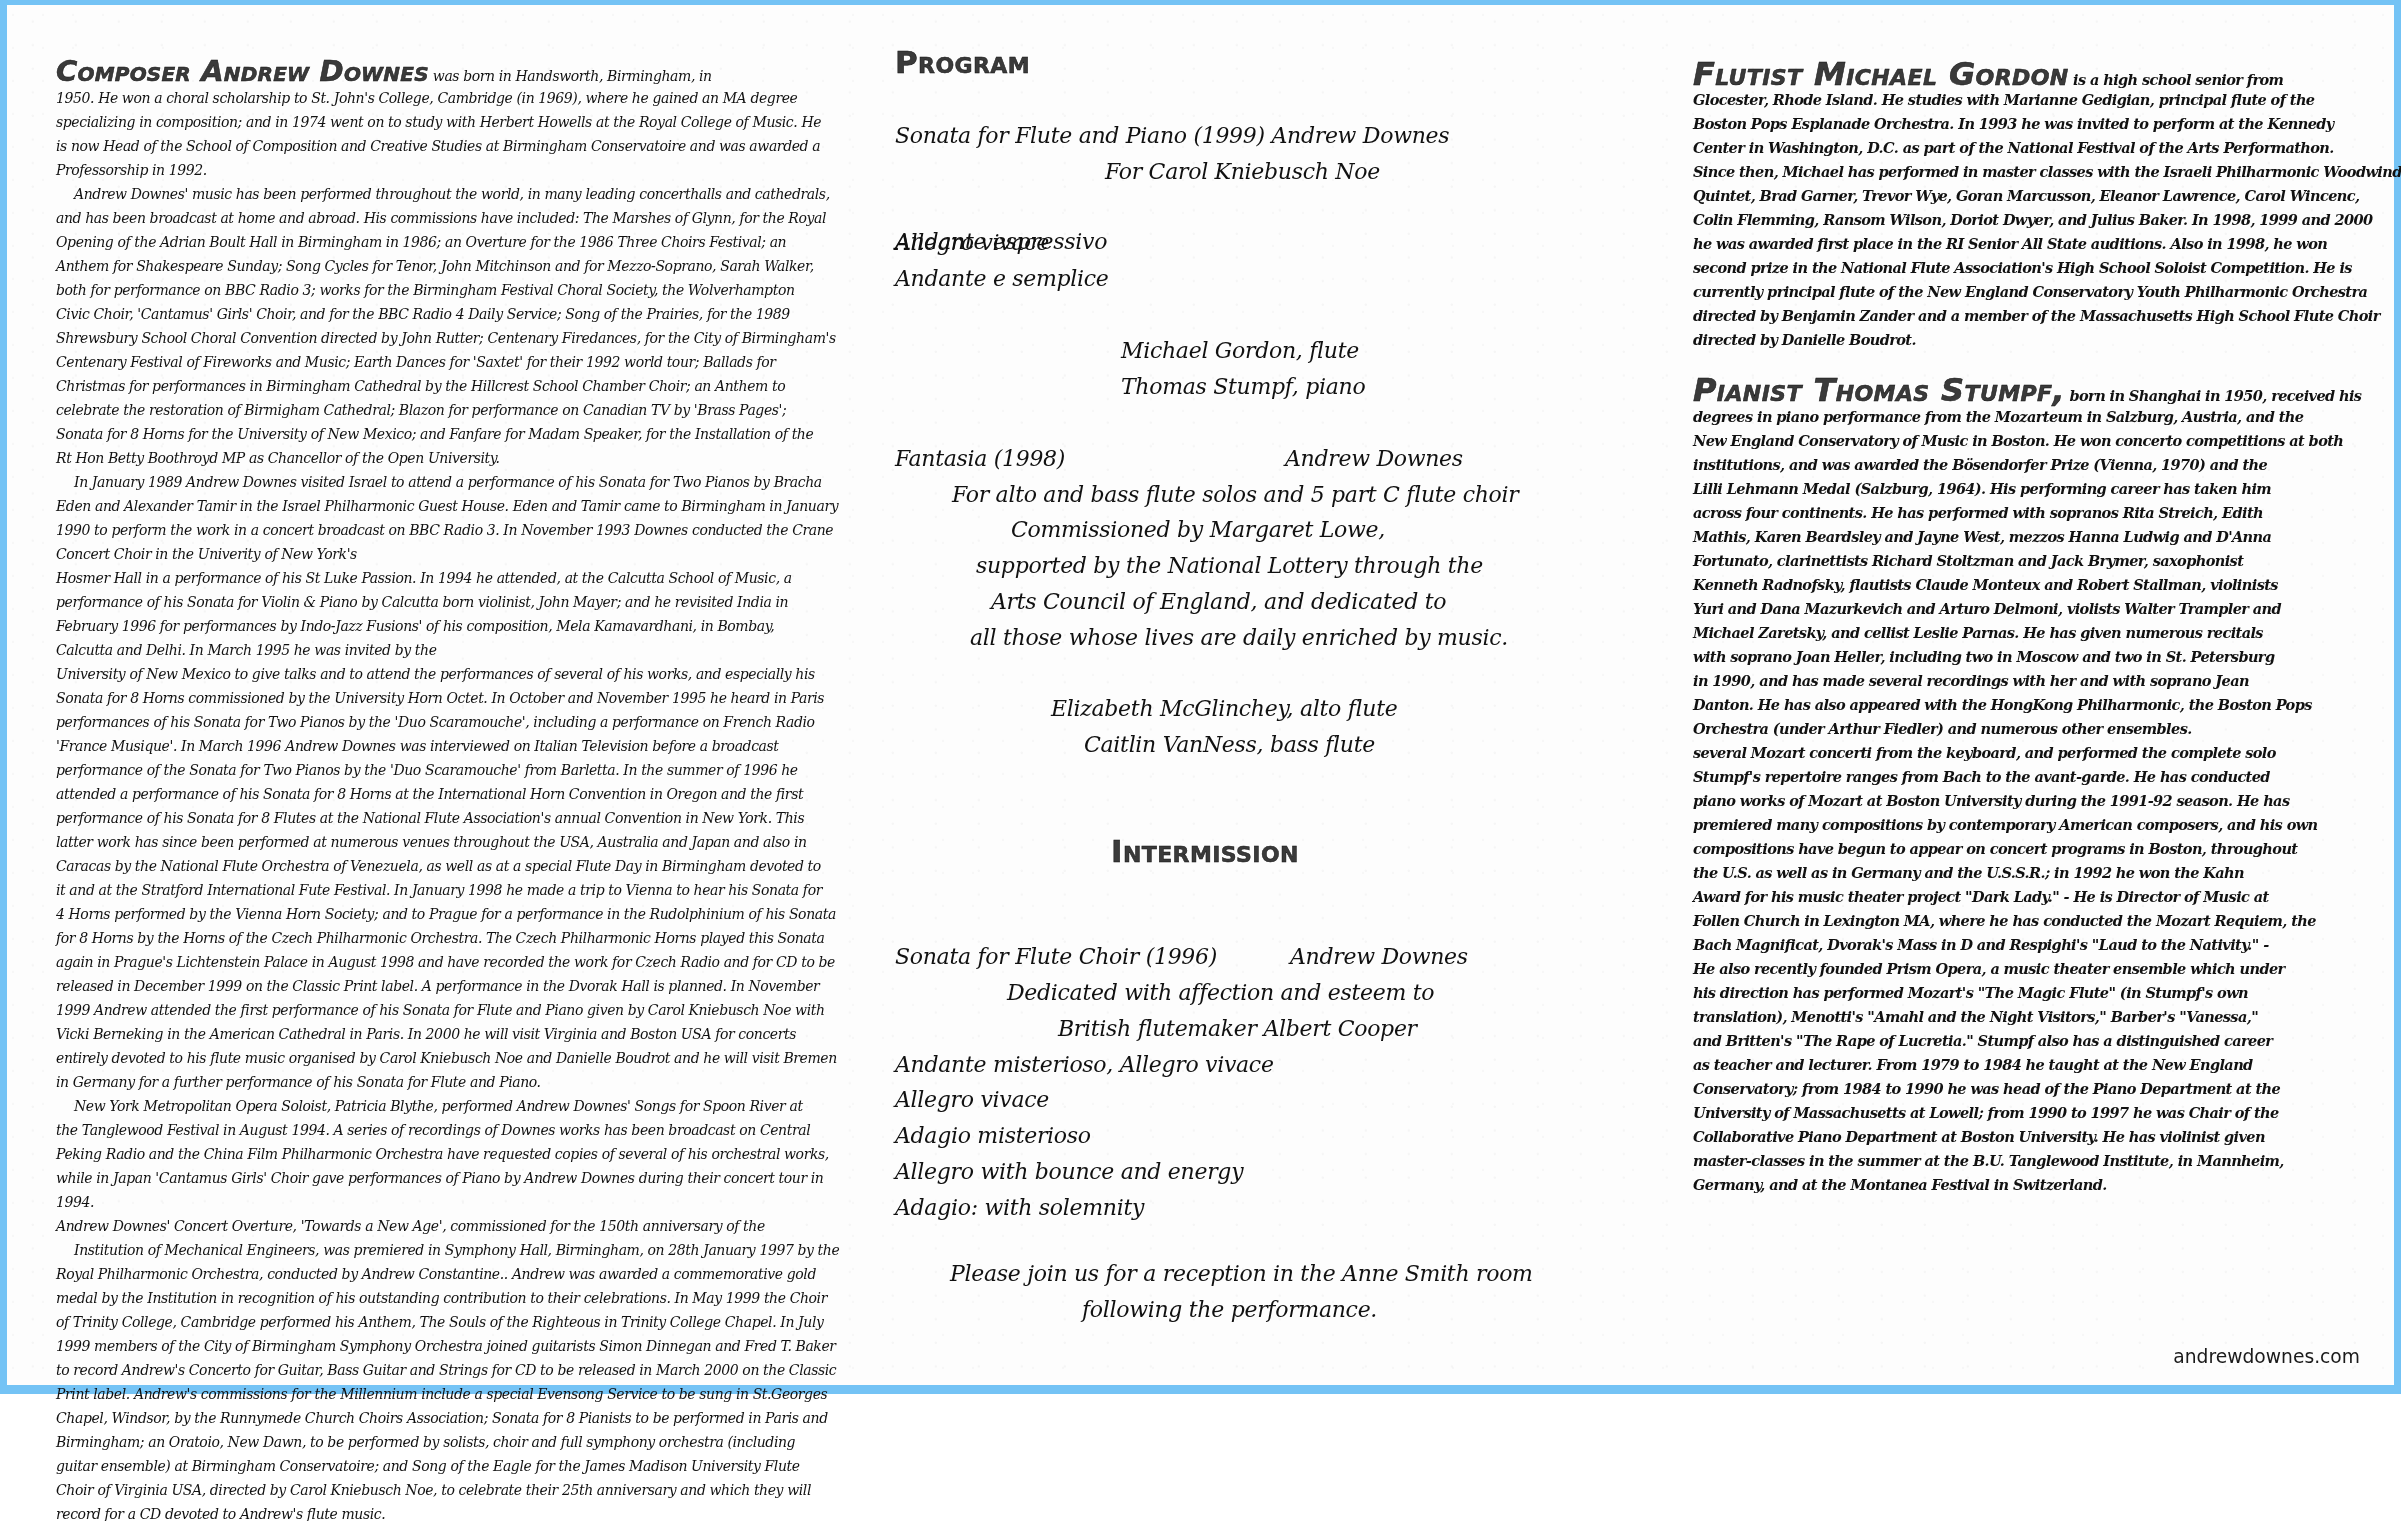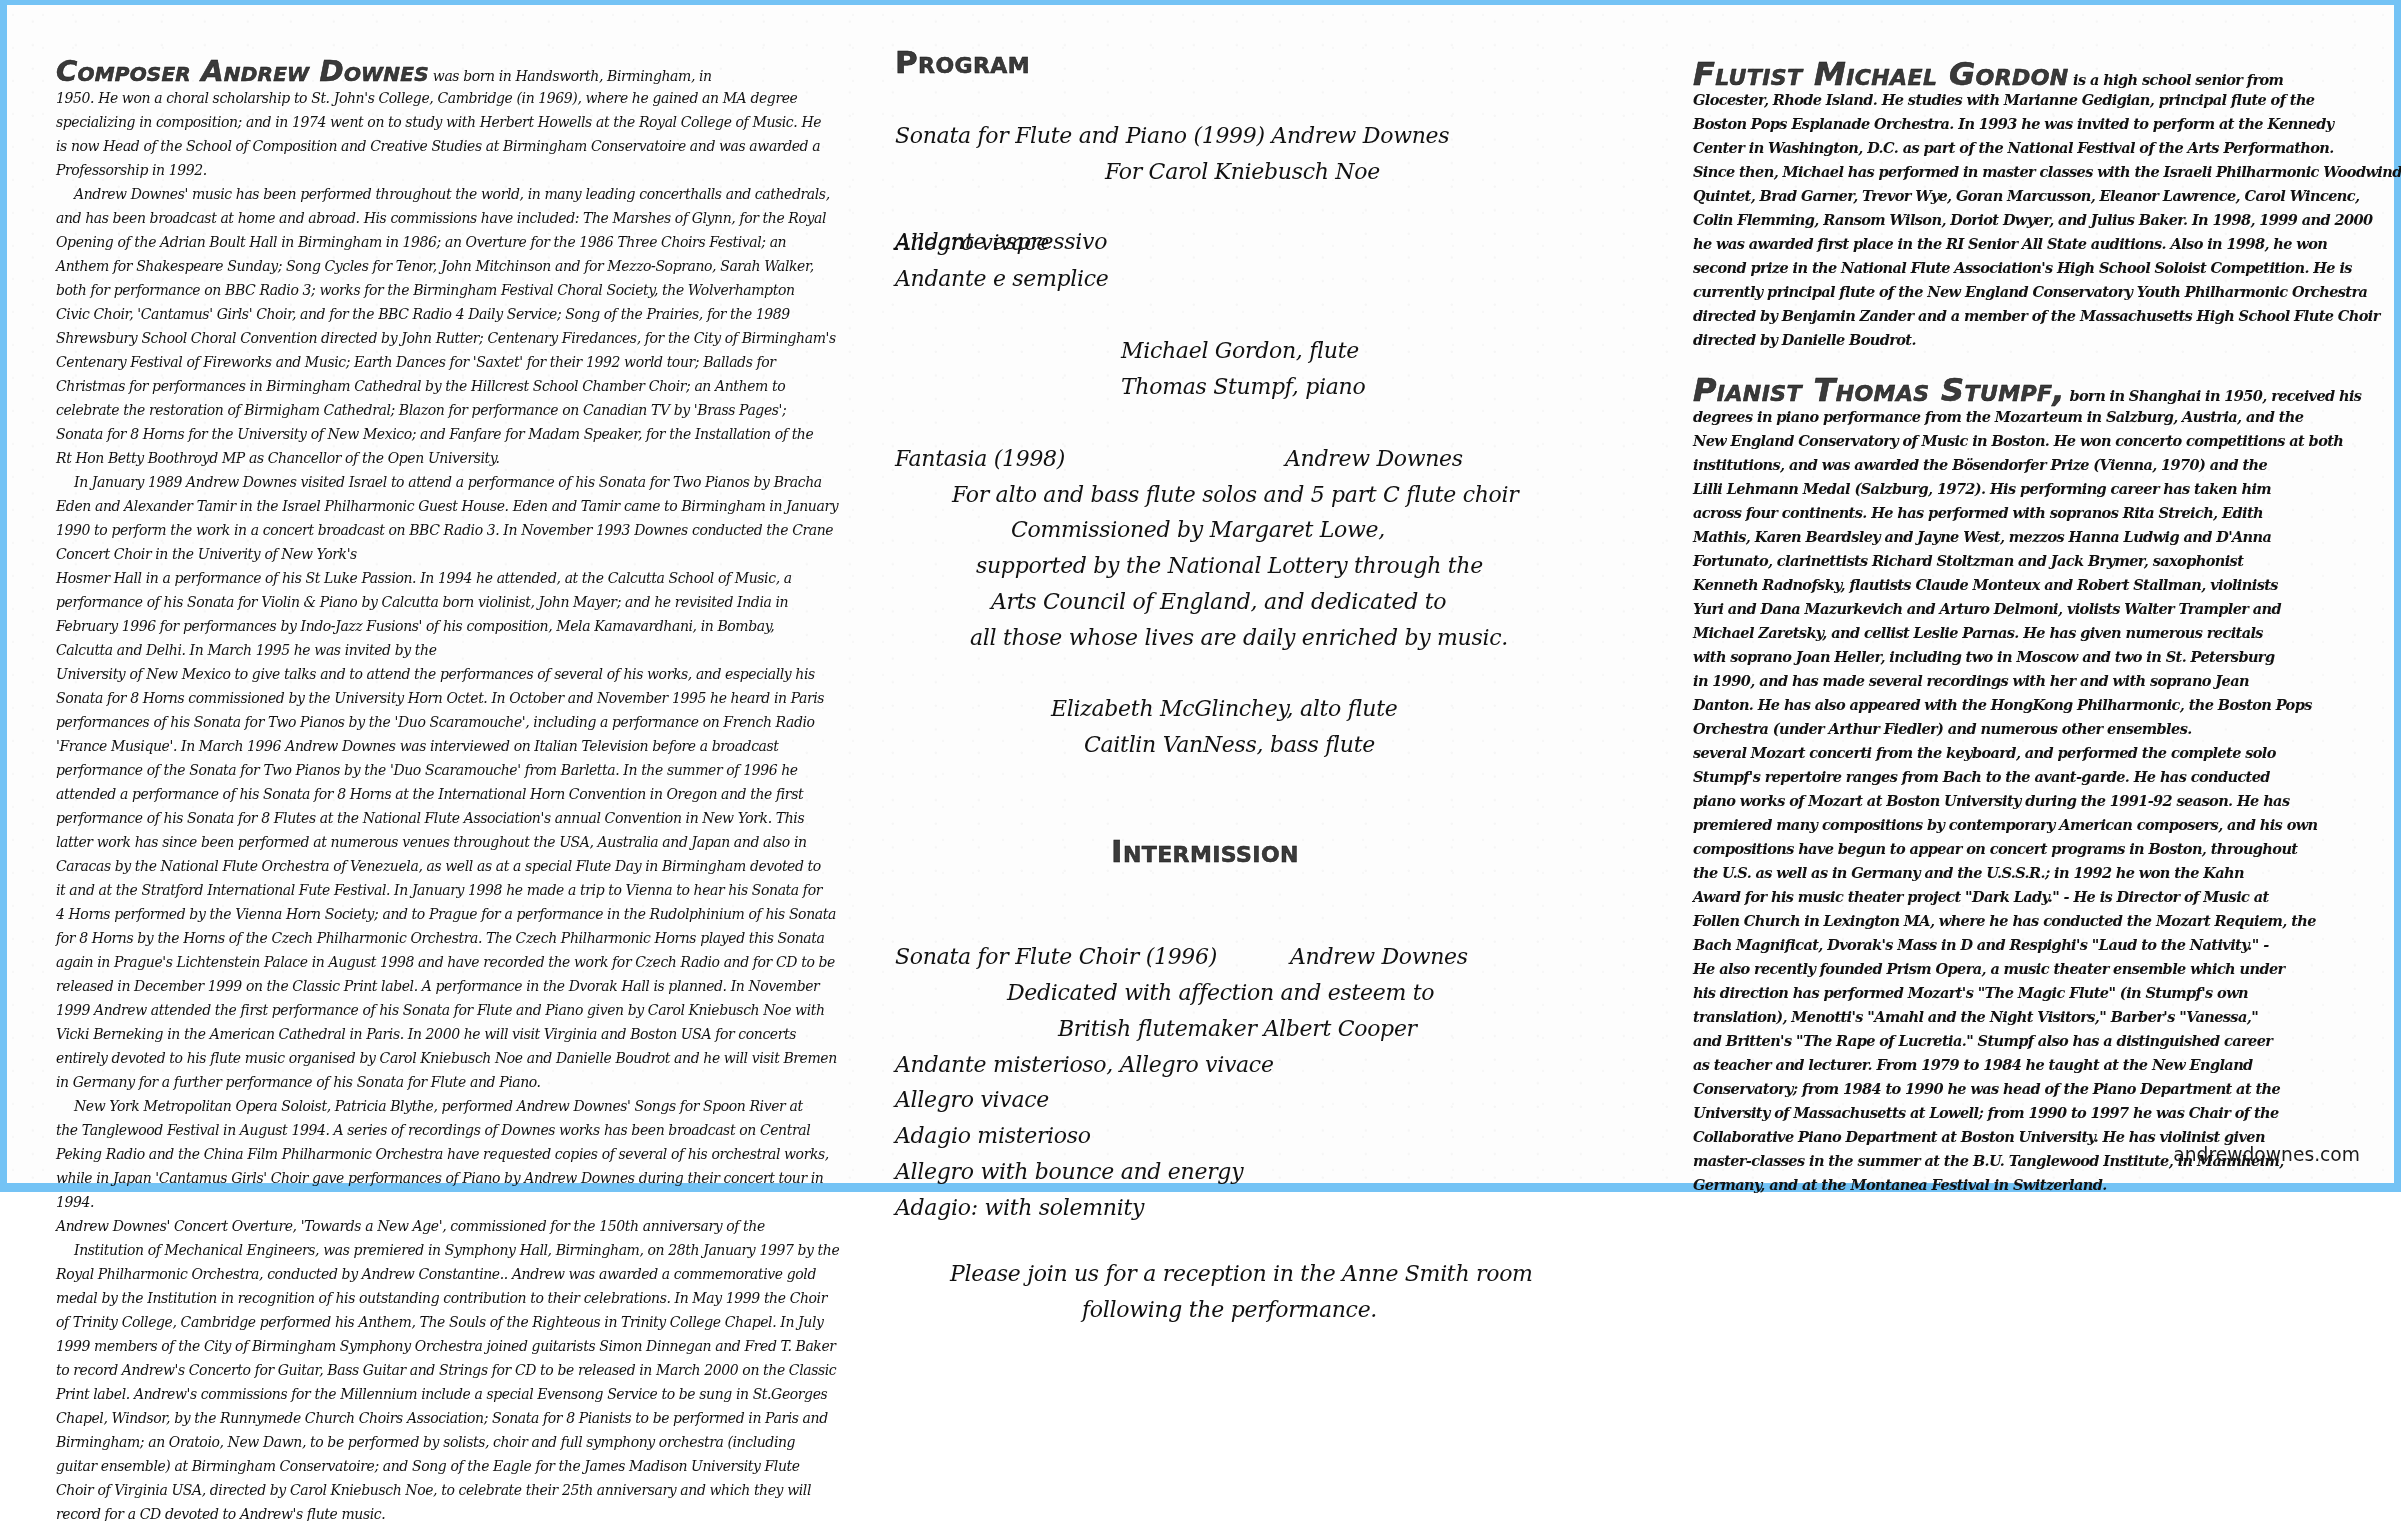--- a/index.html
+++ b/index.html
@@ -3,21 +3,21 @@
 <meta charset="utf-8">
 <style>
   html, body { margin: 0; padding: 0; }
   body {
     width: 2401px; height: 1522px; overflow: hidden;
     background: #ffffff;
     font-family: "DejaVu Serif", serif;
   }
   .frame {
     position: absolute; left: 0; top: 0;
-    width: 2401px; height: 1192px; box-sizing: border-box;
+    width: 2401px; height: 1394px; box-sizing: border-box;
     border-left: 7.3px solid #74c3f5;
     border-top: 5.7px solid #74c3f5;
     border-right: 7.3px solid #74c3f5;
     border-bottom: 9px solid #74c3f5;
     background:
       radial-gradient(circle at 20% 30%, rgba(0,0,0,0.025) 0 0.8px, transparent 1.6px) 0 0/30px 33px,
       radial-gradient(circle at 60% 70%, rgba(0,0,0,0.03) 0 0.8px, transparent 1.6px) 0 0/43px 23.6px,
       #fdfdfd;
   }
   .col { position: absolute; color: #111; }
@@ -188,21 +188,21 @@
     </div>
     <div style="margin-top:23.6px;">
       <div class="bio-line" style="height:29px;line-height:29px;">
         <span class="heading-caps">Pianist Thomas Stumpf,</span>
         <span class="lead-inline">born in Shanghai in 1950, received his</span>
       </div>
       <div id="pianist-lines">
           <div class="bio-line">degrees in piano performance from the Mozarteum in Salzburg, Austria, and the</div>
           <div class="bio-line">New England Conservatory of Music in Boston. He won concerto competitions at both</div>
           <div class="bio-line">institutions, and was awarded the Bösendorfer Prize (Vienna, 1970) and the</div>
-          <div class="bio-line">Lilli Lehmann Medal (Salzburg, 1972). His performing career has taken him</div>
+          <div class="bio-line">Lilli Lehmann Medal (Salzburg, 1964). His performing career has taken him</div>
           <div class="bio-line">across four continents. He has performed with sopranos Rita Streich, Edith</div>
           <div class="bio-line">Mathis, Karen Beardsley and Jayne West, mezzos Hanna Ludwig and D'Anna</div>
           <div class="bio-line">Fortunato, clarinettists Richard Stoltzman and Jack Brymer, saxophonist</div>
           <div class="bio-line">Kenneth Radnofsky, flautists Claude Monteux and Robert Stallman, violinists</div>
           <div class="bio-line">Yuri and Dana Mazurkevich and Arturo Delmoni, violists Walter Trampler and</div>
           <div class="bio-line">Michael Zaretsky, and cellist Leslie Parnas. He has given numerous recitals</div>
           <div class="bio-line">with soprano Joan Heller, including two in Moscow and two in St. Petersburg</div>
           <div class="bio-line">in 1990, and has made several recordings with her and with soprano Jean</div>
           <div class="bio-line">Danton. He has also appeared with the HongKong Philharmonic, the Boston Pops</div>
           <div class="bio-line">Orchestra (under Arthur Fiedler) and numerous other ensembles.</div>

